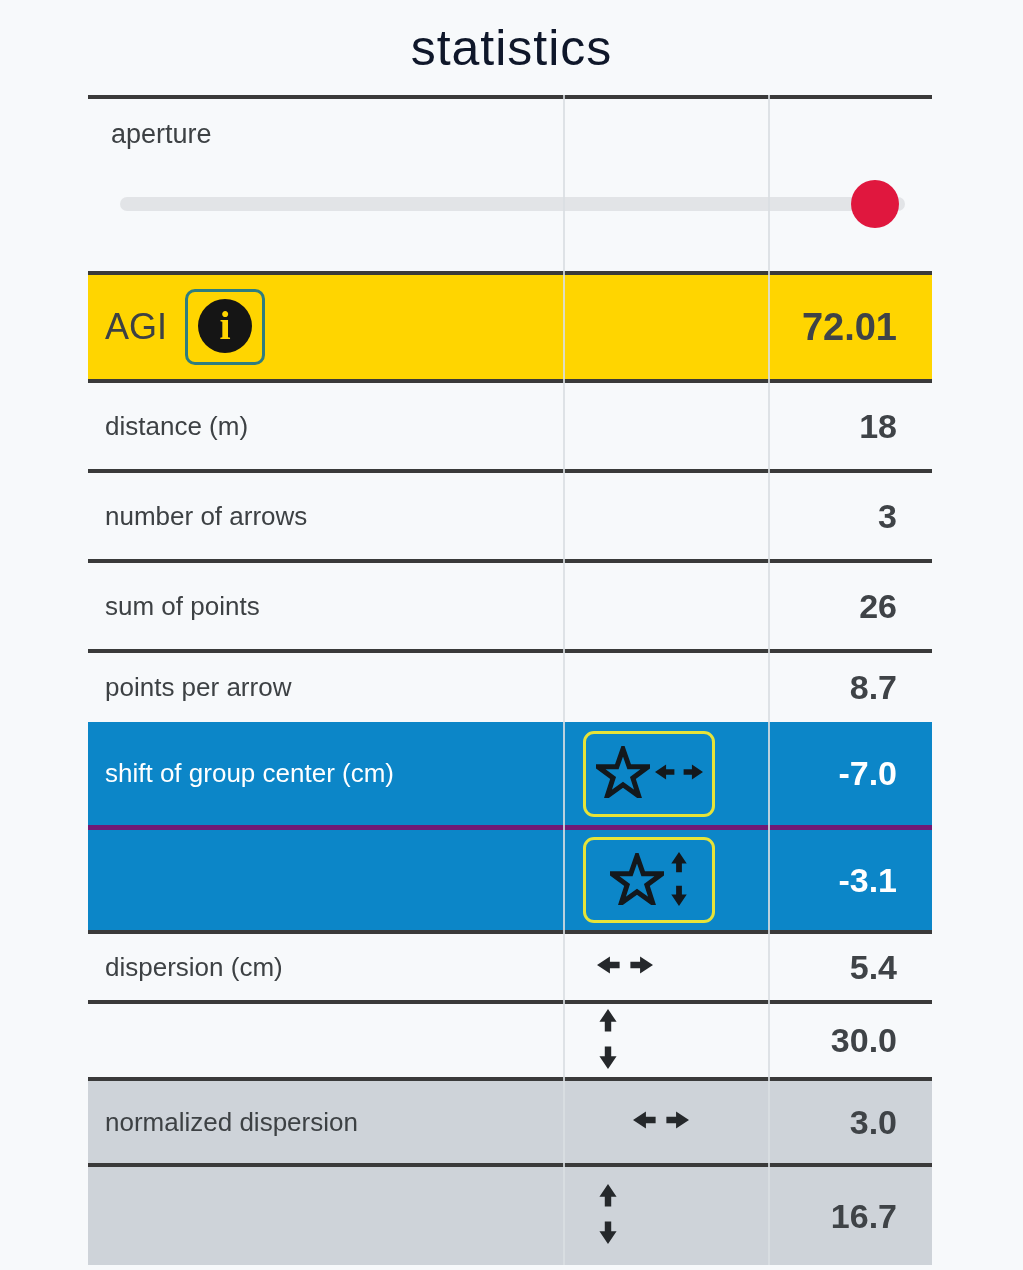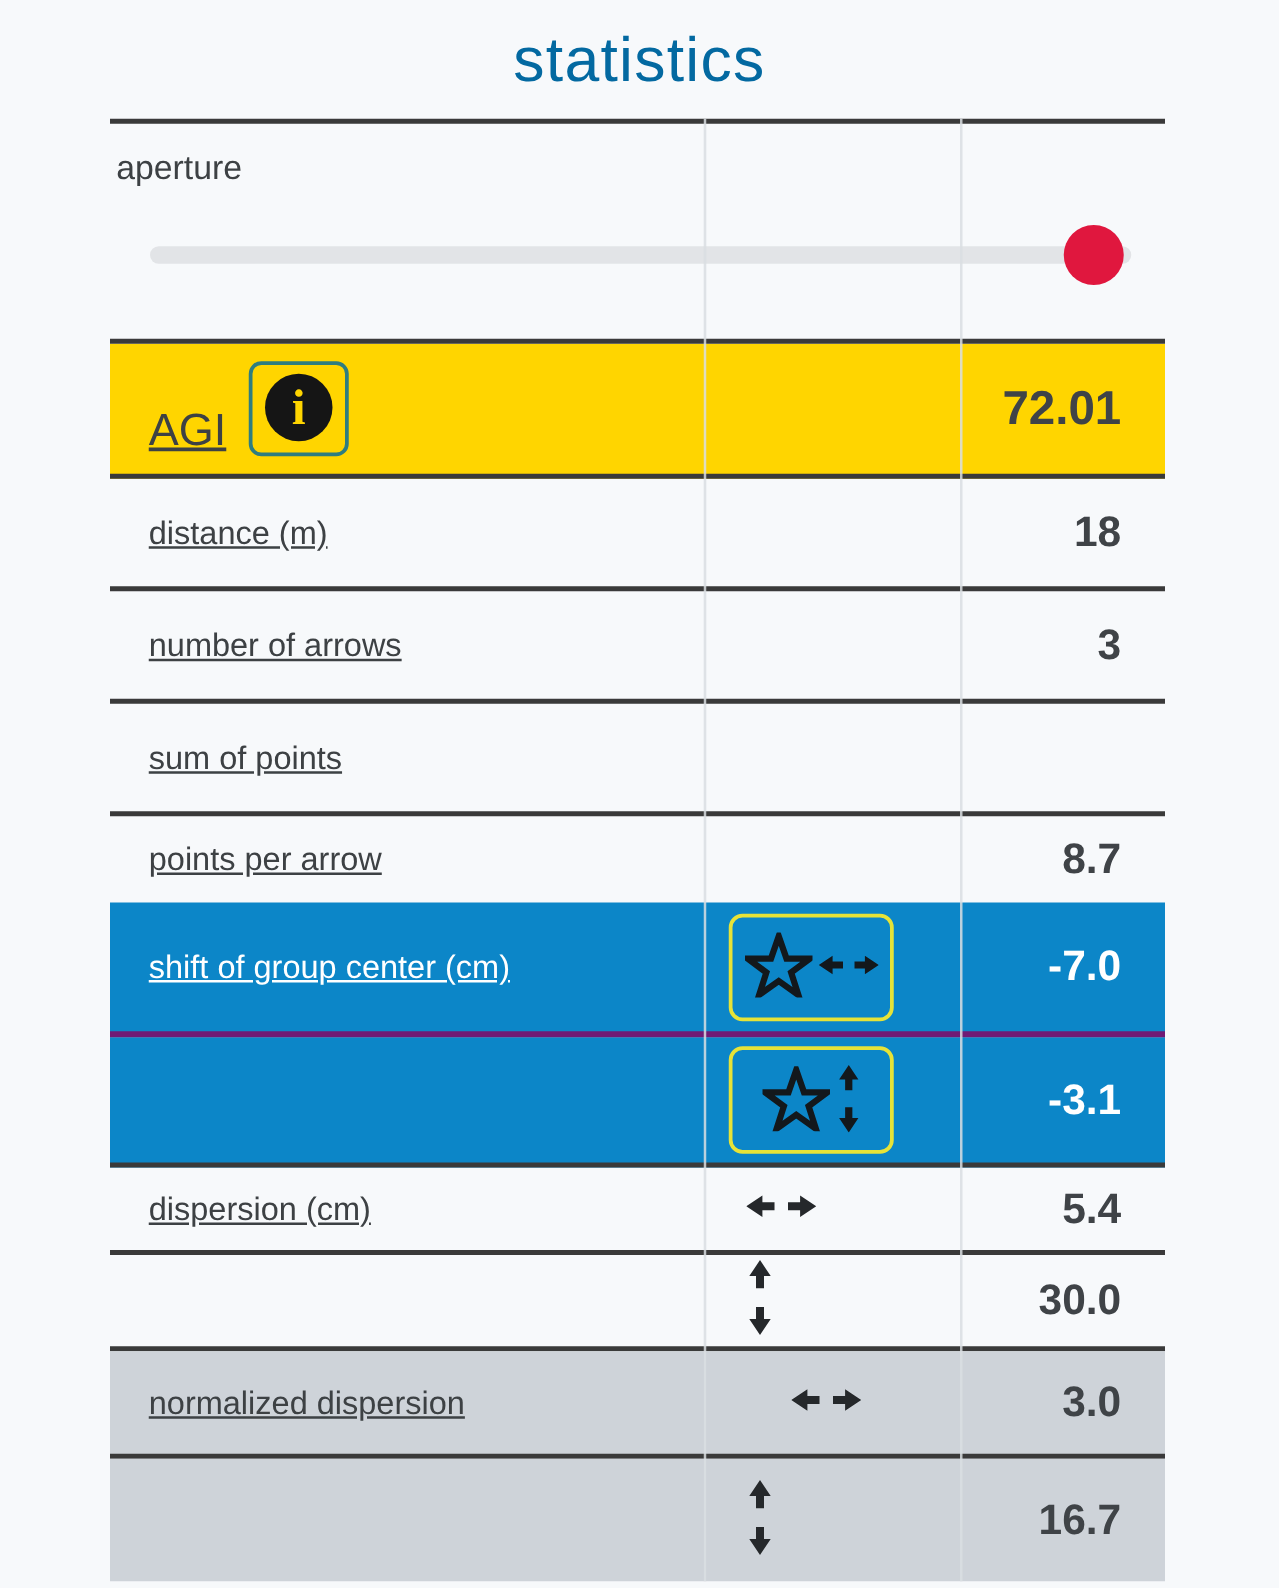--- a/index.html
+++ b/index.html
@@ -5,49 +5,49 @@
   html,body{margin:0;padding:0;}
   body{
     width:1023px;height:1270px;
     background:#f7f9fb;
     font-family:"Liberation Sans","DejaVu Sans",sans-serif;
     color:#3d4144;
     overflow:hidden;
   }
   .title{
     height:95px;display:flex;align-items:center;justify-content:center;
-    font-size:50px;font-weight:300;color:#0369a1;letter-spacing:1px;
+    font-size:50px;font-weight:300;color:#0f172a;letter-spacing:1px;
   }
   .table{
     margin-left:88px;width:844px;
     border-top:4px solid #3a3a3a;
     position:relative;
   }
   .col-line{
     position:absolute;top:-4px;bottom:0;width:2px;
     background:#d9dee2;opacity:.85;z-index:6;pointer-events:none;
   }
   .col-line.l1{left:475px;}
   .col-line.l2{left:680px;}
   
   .aperture-block{height:172px;position:relative;border-bottom:4px solid #3a3a3a;}
-  .ap-label{position:absolute;left:5px;top:20px;font-size:27px;color:#3d4144;}
+  .ap-label{position:absolute;left:23px;top:20px;font-size:27px;color:#3d4144;}
   .slider{position:absolute;left:0;top:0;width:100%;height:100%;}
   .slider-track{
     position:absolute;left:32px;top:98px;width:785px;height:14px;
     background:#e2e4e7;border-radius:7px;
   }
   .slider-thumb{
     position:absolute;left:763px;top:81px;width:48px;height:48px;
     background:#e0173e;border-radius:50%;
   }
   
   .row{display:flex;align-items:center;border-bottom:4px solid #3a3a3a;box-sizing:border-box;}
-  .c-label{flex:0 0 477px;box-sizing:border-box;padding-left:31px;font-size:26px;color:#3d4144;
-           display:flex;align-items:flex-end;text-decoration:underline;}
+  .c-label{flex:0 0 477px;box-sizing:border-box;padding-left:17px;font-size:26px;color:#3d4144;
+           display:flex;align-items:center;}
   .c-icon{flex:0 0 205px;box-sizing:border-box;display:flex;align-items:center;padding-left:18px;}
   .c-icon.plain{padding-left:32px;}
   .c-value{flex:1;text-align:right;padding-right:35px;font-size:34px;font-weight:700;color:#3f4347;}
   
   .agi{height:108px;background:#ffd500;}
   .agi .c-label{font-size:36px;}
   .agi .c-value{font-size:38px;}
   .info-btn{
     margin-left:18px;width:80px;height:76px;
     border:3px solid #2e7d80;border-radius:10px;background:transparent;
@@ -113,20 +113,21 @@
 
   <div class="row r66">
     <div class="c-label">number of arrows</div>
     <div class="c-icon"></div>
     <div class="c-value">3</div>
   </div>
 
   <div class="row r66">
     <div class="c-label">sum of points</div>
     <div class="c-icon"></div>
+    <div class="c-value">26</div>
   </div>
 
   <div class="row ppa">
     <div class="c-label">points per arrow</div>
     <div class="c-icon"></div>
     <div class="c-value">8.7</div>
   </div>
 
   <div class="row blue blue1">
     <div class="c-label">shift of group center (cm)</div>

